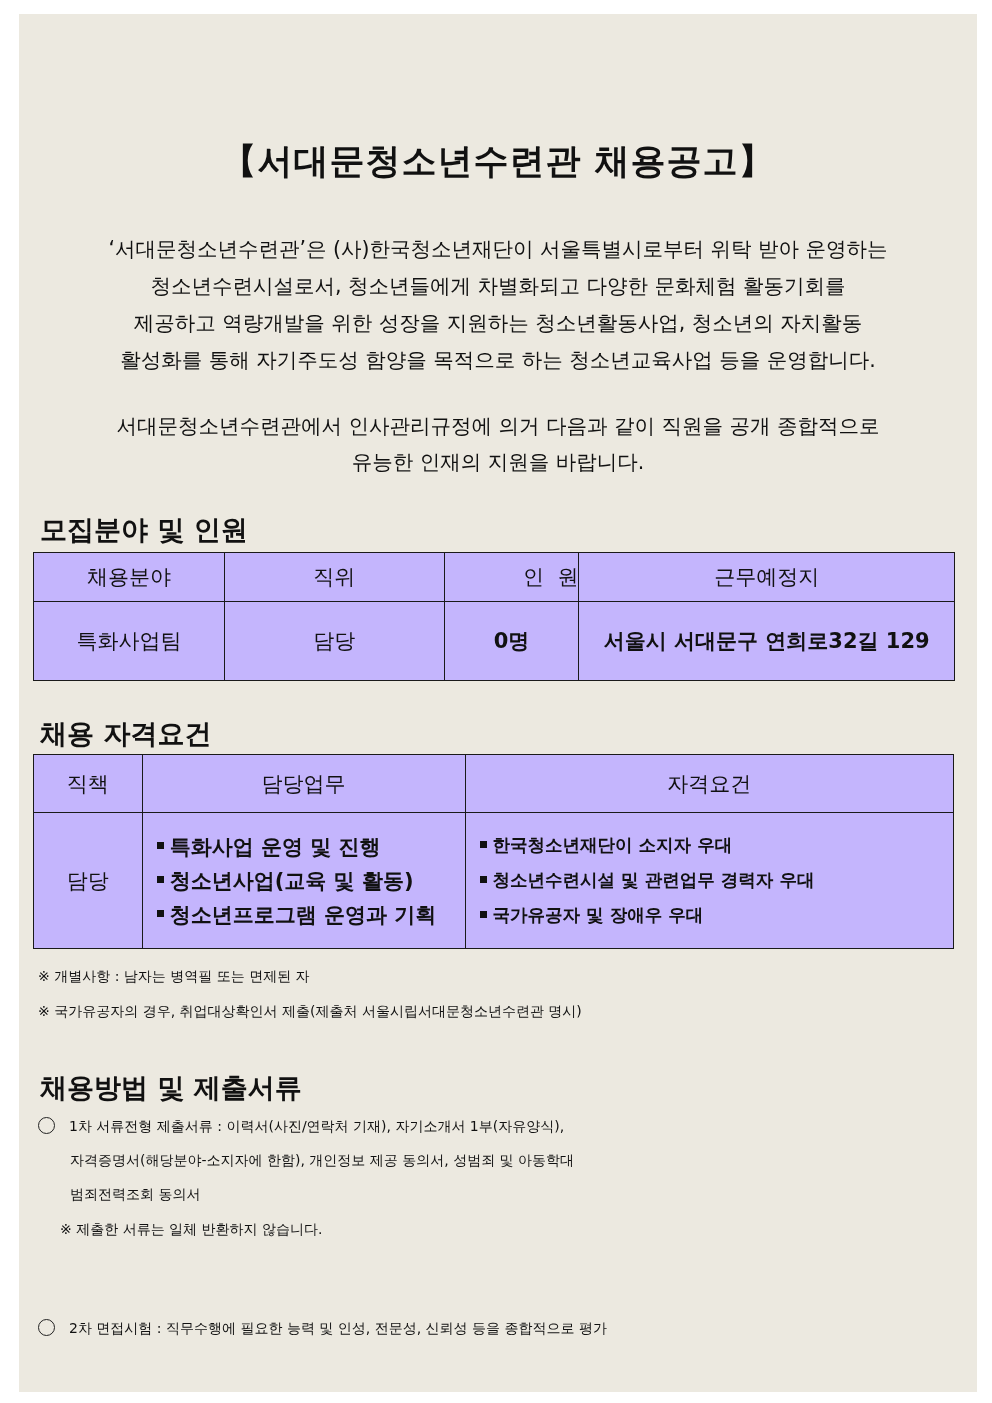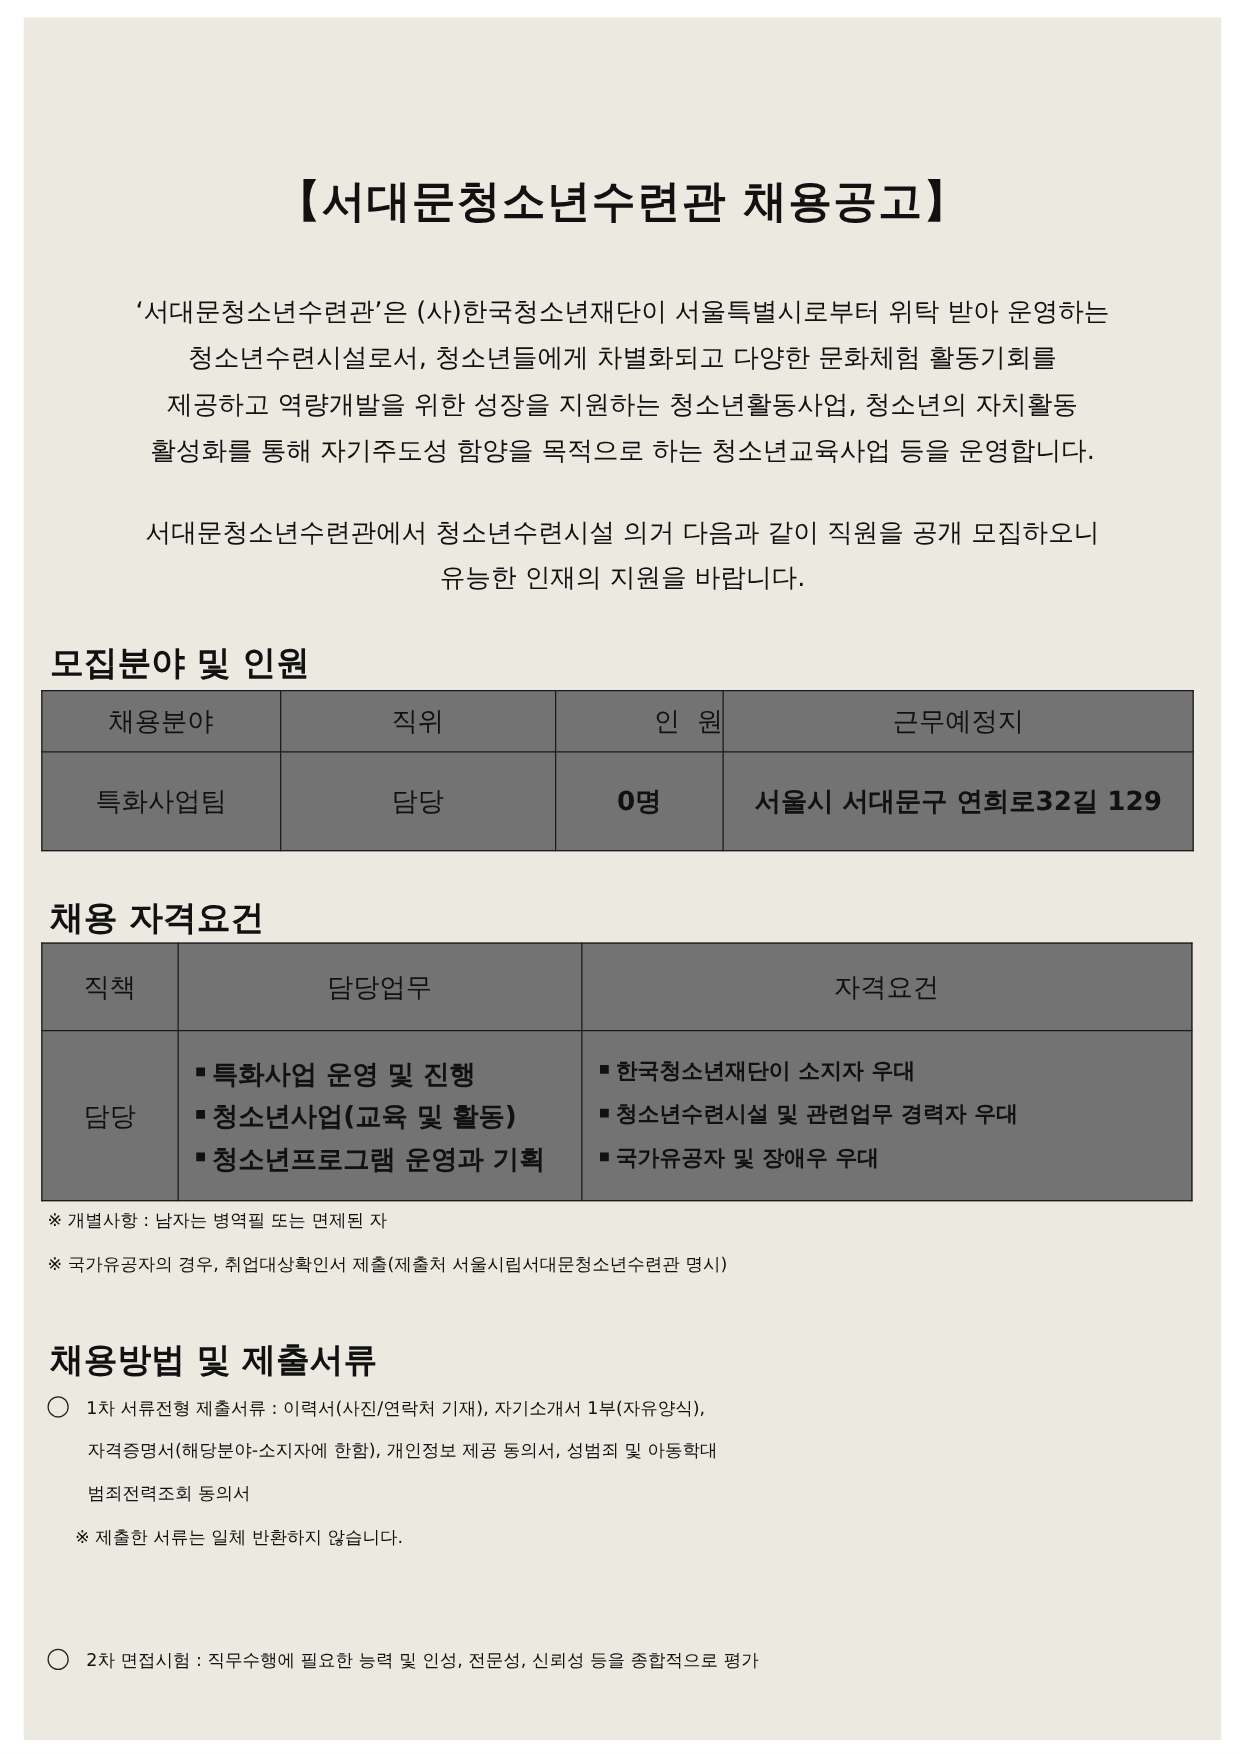--- a/index.html
+++ b/index.html
@@ -4,21 +4,21 @@
 <style>
   html, body { margin: 0; padding: 0; background: #ffffff; }
   body { width: 992px; height: 1403px; position: relative; overflow: hidden;
          font-family: "DejaVu Sans", "Liberation Sans", sans-serif; color: #111; }
   .panel { position: absolute; left: 19px; top: 14px; width: 958px; height: 1378px; background: #ECE9E0; }
   .abs { position: absolute; }
   .title { left: 19px; width: 958px; top: 138px; text-align: center; font-size: 35px; font-weight: bold; letter-spacing: 1px; }
   .para { left: 40px; width: 916px; text-align: center; font-size: 20.5px; line-height: 37px; }
   .para .ln { display: block; white-space: nowrap; }
   .h2 { font-size: 27px; font-weight: bold; left: 40px; white-space: nowrap; }
-  table.t { position: absolute; border-collapse: collapse; background: #737373; }
+  table.t { position: absolute; border-collapse: collapse; background: #c4b5fd; }
   table.t td { border: 1px solid #1a1a1a; text-align: center; vertical-align: middle; padding: 0; font-size: 21px; }
   table.t td.left { text-align: left; }
   .bul { display: block; white-space: nowrap; font-weight: bold; }
   .note { font-size: 14px; white-space: nowrap; left: 38px; }
   .sq { display: inline-block; width: 7px; height: 7px; background: #111; margin-right: 6px; vertical-align: middle; position: relative; top: -2px; }
   .circ { display: inline-block; width: 17px; height: 17px; border: 1.5px solid #222; border-radius: 50%; margin-right: 14px; vertical-align: middle; position: relative; top: -2px; box-sizing: border-box; }
 </style>
 </head>
 <body>
 
@@ -27,21 +27,21 @@
 <div class="abs title">【서대문청소년수련관 채용공고】</div>
 
 <div class="abs para" style="top:231px;">
   <span class="ln">‘서대문청소년수련관’은 (사)한국청소년재단이 서울특별시로부터 위탁 받아 운영하는</span>
   <span class="ln">청소년수련시설로서, 청소년들에게 차별화되고 다양한 문화체험 활동기회를</span>
   <span class="ln">제공하고 역량개발을 위한 성장을 지원하는 청소년활동사업, 청소년의 자치활동</span>
   <span class="ln">활성화를 통해 자기주도성 함양을 목적으로 하는 청소년교육사업 등을 운영합니다.</span>
 </div>
 
 <div class="abs para" style="top:408px; line-height:36px;">
-  <span class="ln">서대문청소년수련관에서 청소년수련시설 의거 다음과 같이 직원을 공개 모집하오니</span>
+  <span class="ln">서대문청소년수련관에서 인사관리규정에 의거 다음과 같이 직원을 공개 종합적으로</span>
   <span class="ln">유능한 인재의 지원을 바랍니다.</span>
 </div>
 
 <div class="abs h2" style="top:512px;">모집분야 및 인원</div>
 
 <table class="t" style="left:33px; top:552px; width:922px; height:129px;">
   <colgroup>
       <col style="width:191px">
       <col style="width:220px">
       <col style="width:135px">
@@ -65,21 +65,21 @@
 
 <div class="abs h2" style="top:716px;">채용 자격요건</div>
 
 <table class="t" style="left:33px; top:754px; width:921px; height:195px;">
   <colgroup>
       <col style="width:109px">
       <col style="width:323px">
       <col style="width:489px">
     </colgroup>
   <tbody>
-      <tr style="height:70px;">
+      <tr style="height:58px;">
     <td>직책</td>
     <td>담당업무</td>
     <td>자격요건</td>
   </tr>
   <tr style="height:136px;">
     <td>담당</td>
     <td class="left" style="padding-left:14px; font-size:21px; line-height:34px;">
       <span class="bul"><span class="sq"></span><span>특화사업 운영 및 진행</span></span>
       <span class="bul"><span class="sq"></span><span>청소년사업(교육 및 활동)</span></span>
       <span class="bul"><span class="sq"></span><span>청소년프로그램 운영과 기획</span></span>

